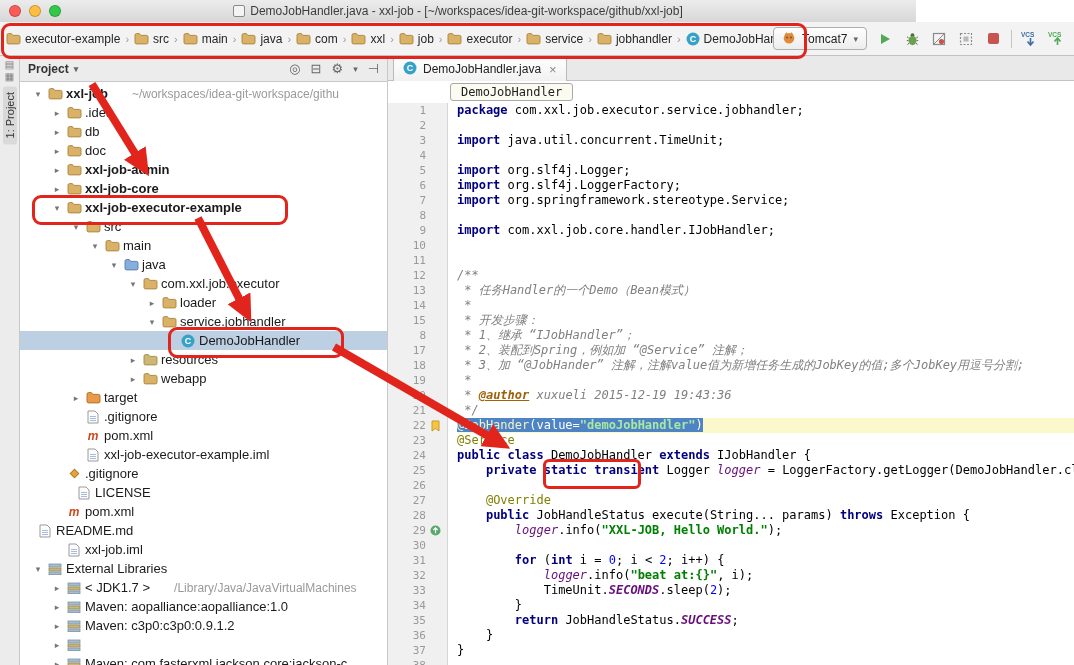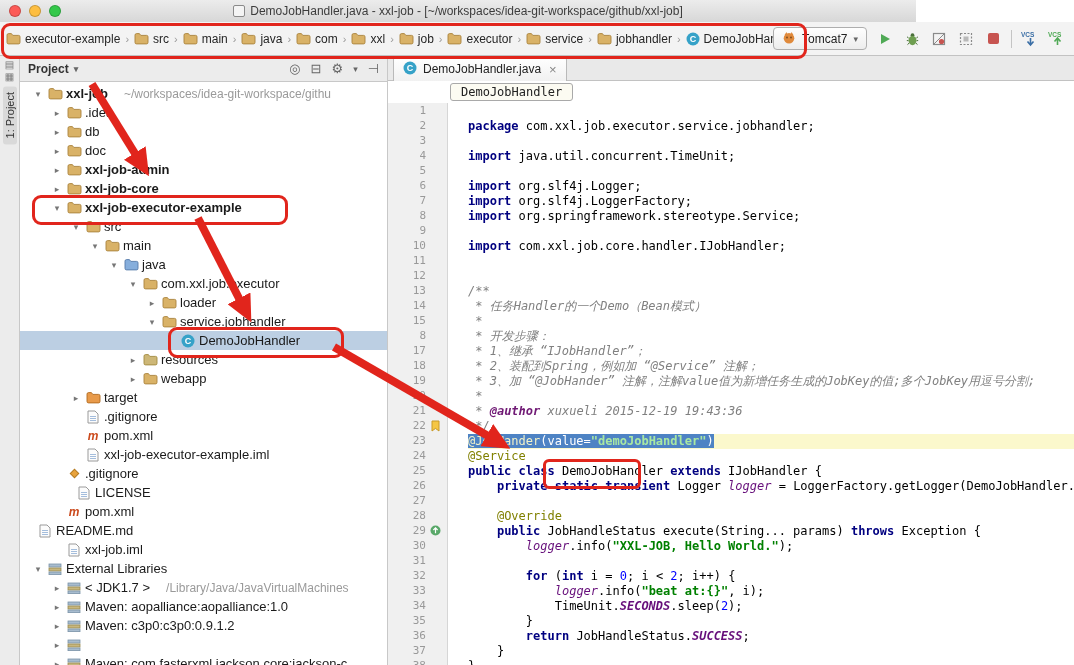--- a/index.html
+++ b/index.html
@@ -43,46 +43,46 @@
   .ptitle{font-size:12px;font-weight:bold;color:#333;display:flex;align-items:center;gap:5px;}
   .picons{margin-left:auto;display:flex;gap:10px;color:#666;font-size:13px;align-items:center;}
   .picons span{cursor:default;}
   .tree{flex:1;overflow:hidden;padding-top:2px;font-size:13px;color:#1a1a1a;}
   .trow{height:19px;display:flex;align-items:center;white-space:nowrap;}
   .trow.b .tlabel{font-weight:bold;}
   .trow.sel{background:#BCCFE3;}
   .arrow{width:16px;min-width:16px;text-align:center;color:#777;font-size:9px;}
   .ticon{width:18px;min-width:18px;display:inline-flex;align-items:center;justify-content:center;}
   .tlabel{margin-left:2px;}
-  .tsuffix{color:#9a9a9a;font-size:12px;margin-left:16px;}
+  .tsuffix{color:#9a9a9a;font-size:12px;margin-left:24px;}
   
   .editor{flex:1;display:flex;flex-direction:column;min-width:0;background:#fff;}
   .tabbar{height:25px;min-height:25px;background:#E9E9E9;border-bottom:1px solid #C2C2C2;display:flex;align-items:flex-end;padding-left:5px;box-sizing:border-box;}
   .tab{height:24px;background:linear-gradient(#FFFFFF,#F1F1F1);border:1px solid #B9B9B9;border-bottom:none;
     border-radius:4px 4px 0 0;display:flex;align-items:center;gap:6px;padding:0 9px;font-size:12px;color:#222;margin-bottom:-1px;}
   .tab .close{color:#888;font-size:13px;margin-left:2px;}
   .crumbstrip{height:22px;min-height:22px;background:#FFFFFF;position:relative;}
   .ctab{position:absolute;left:62px;top:2px;border:1px solid #A9A9A9;background:#FCFBF2;border-radius:3px;
     padding:1px 10px;font-size:12px;color:#222;font-family:"DejaVu Sans Mono",monospace;}
   .codewrap{flex:1;display:flex;font-family:"DejaVu Sans Mono",monospace;font-size:12px;line-height:15px;overflow:hidden;}
   .gutter{width:60px;min-width:60px;background:#F0F0F0;border-right:1px solid #D6D6D6;box-sizing:border-box;color:#999;}
   .grow{height:15px;display:flex;align-items:center;}
   .lnum{width:38px;text-align:right;display:inline-block;font-size:11px;}
   .gicon{width:18px;display:inline-flex;justify-content:center;align-items:center;}
-  .code{flex:1;padding-left:20px;overflow:hidden;margin-top:16px;}
+  .code{flex:1;padding-left:9px;overflow:hidden;}
   .cl{height:15px;white-space:pre;}
   .cl.cur{background:#FBF8CC;}
   .selspan{background:#4E83C4;color:#fff;}
   .selspan .a{color:#F2F2C8;}
   .selspan .s{color:#A9E8A2;font-weight:bold;}
   .selspan .p{color:#fff;}
   .k{color:#000080;font-weight:bold;}
   .s{color:#008000;font-weight:bold;}
   .c{color:#808080;font-style:italic;}
-  .ct{color:#701a75;font-style:italic;font-weight:bold;}
+  .ct{color:#a16207;font-style:italic;font-weight:bold;text-decoration:underline;}
   .a{color:#808000;}
   .f{color:#660E7A;font-style:italic;}
   .fs{color:#660E7A;font-style:italic;font-weight:bold;}
   .n{color:#0000FF;}
   .p{color:#000;}
   
   .arrows{position:absolute;left:0;top:0;width:1074px;height:665px;pointer-events:none;z-index:60;}
   .arrowline{stroke:#E1251C;stroke-width:8;fill:none;}
   .anno{position:absolute;border:3px solid #E1251C;border-radius:9px;pointer-events:none;z-index:61;}
   #anno-navbar{left:1px;top:23px;width:800px;height:30px;}

